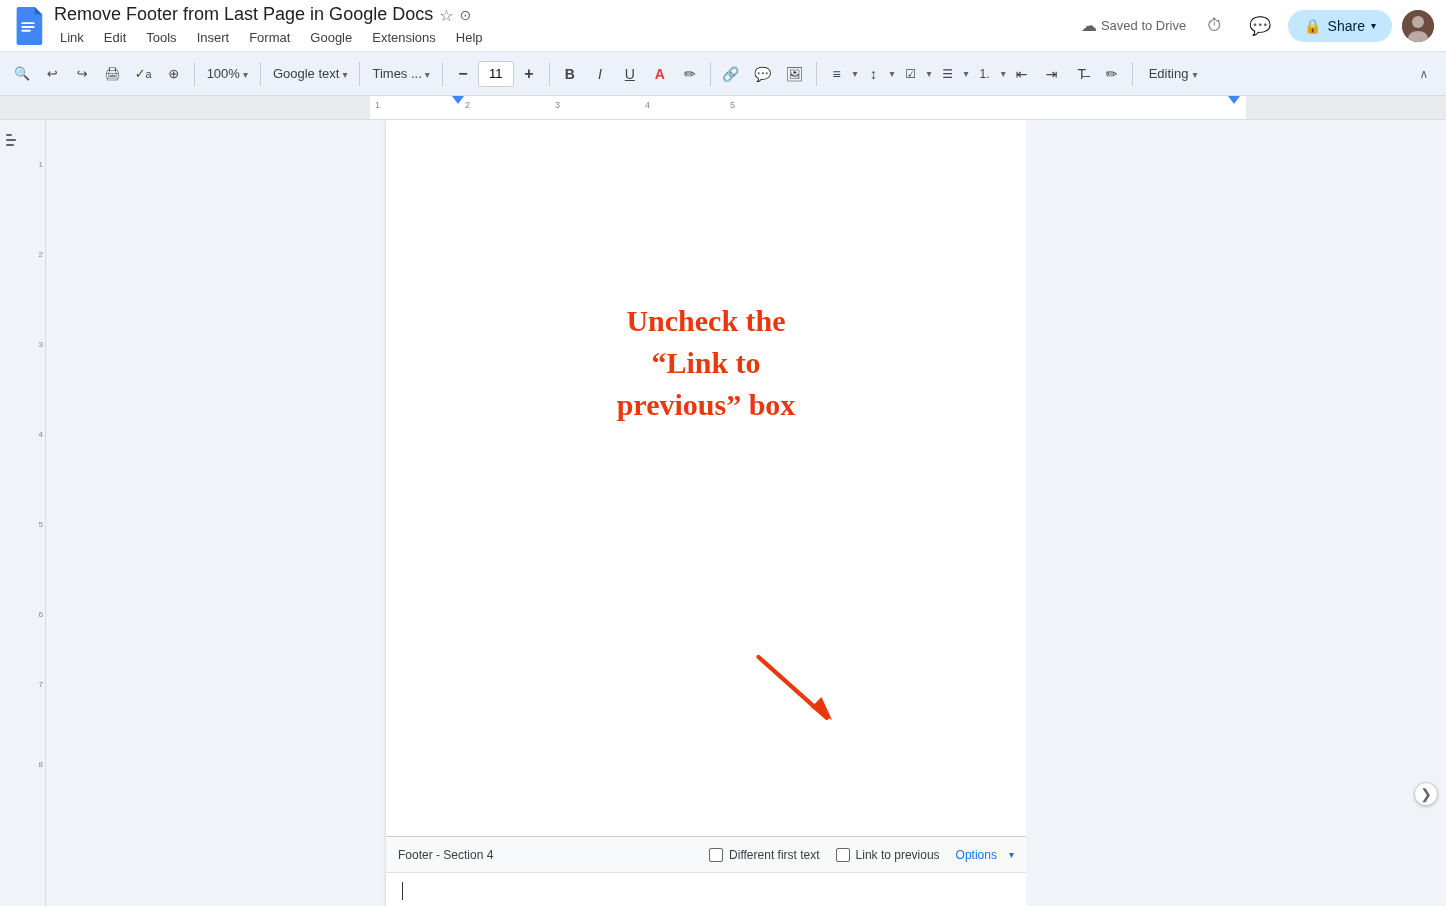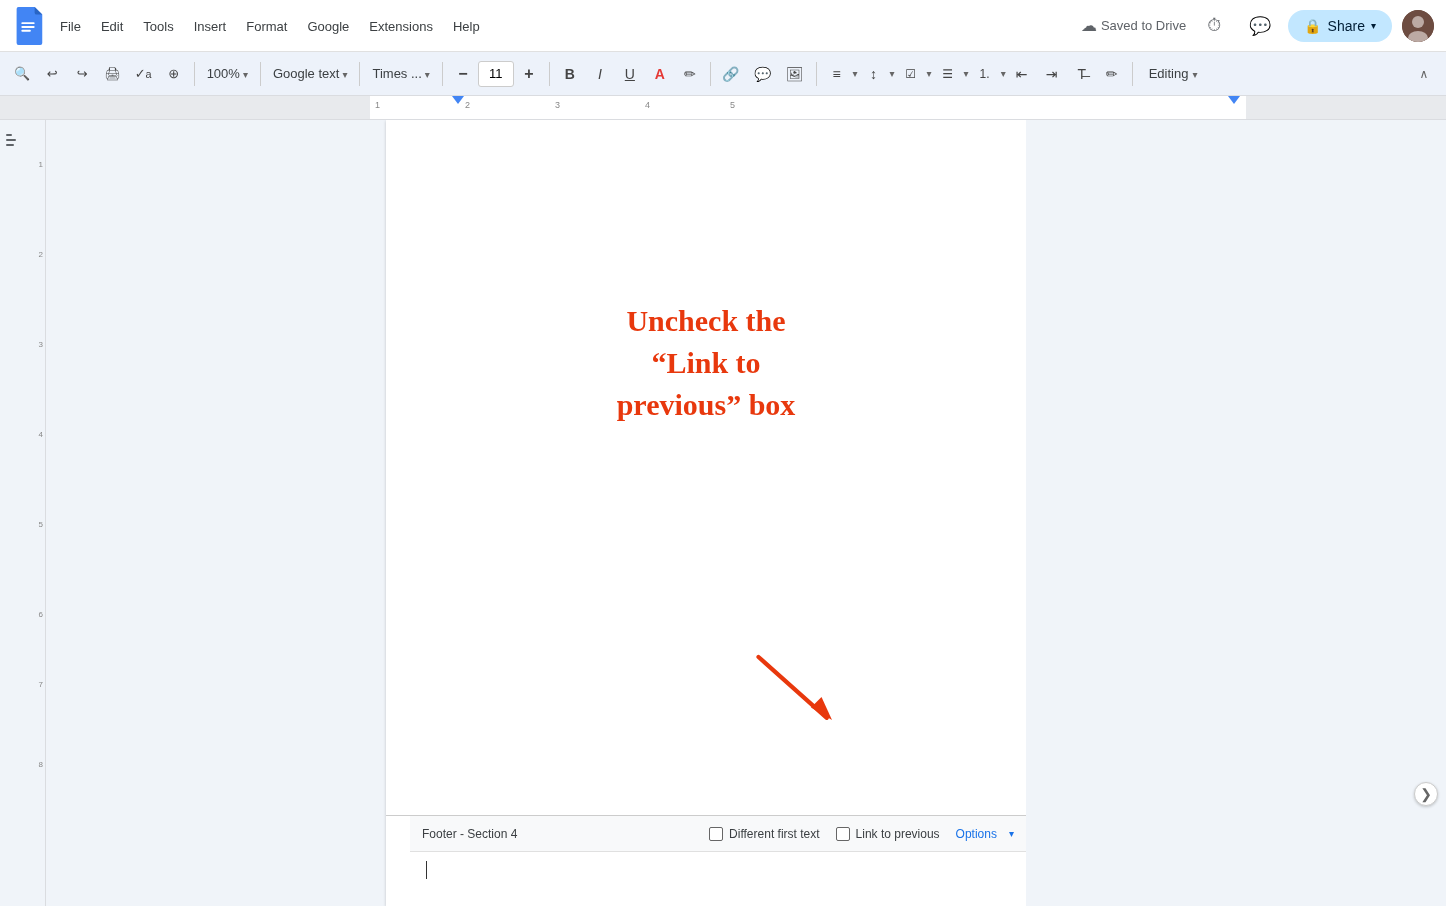--- a/index.html
+++ b/index.html
@@ -223,24 +223,23 @@
       left: 140px;
       width: 360px;
       height: 400px;
       pointer-events: none;
     }
     #footer-bar {
       position: absolute;
       bottom: 0;
       left: 0;
       right: 0;
-      height: 91px;
+      height: 70px;
       border-top: 1px solid #ccc;
       background: #fff;
-      padding-left: 24px;
     }
     #footer-label-row {
       display: flex;
       align-items: center;
       padding: 6px 12px;
       gap: 16px;
       background: #f8f9fa;
       border-bottom: 1px solid #e0e0e0;
       height: 36px;
     }
@@ -353,22 +352,27 @@
 
   <svg id="doc-icon" viewBox="0 0 30 40" fill="none" xmlns="http://www.w3.org/2000/svg">
     <path d="M5 0 H22 L30 8 V38 Q30 40 28 40 H5 Q3 40 3 38 V2 Q3 0 5 0Z" fill="#4285F4"></path>
     <path d="M22 0 L30 8 H24 Q22 8 22 6 Z" fill="#2965c4"></path>
     <rect x="8" y="16" width="14" height="2" rx="1" fill="white"></rect>
     <rect x="8" y="20" width="14" height="2" rx="1" fill="white"></rect>
     <rect x="8" y="24" width="10" height="2" rx="1" fill="white"></rect>
   </svg>
 
   <div id="title-area">
+    <div style="display:flex;align-items:center;gap:6px;">
+      <span id="doc-title" style="font-size:18px;color:#202124;cursor:pointer;">Remove Footer from Last Page in Google Docs</span>
+      <span style="font-size:16px;color:#5f6368;cursor:pointer;">☆</span>
+      <span style="font-size:14px;color:#5f6368;cursor:pointer;">⊙</span>
+    </div>
     <div id="title-actions">
-      <span class="menu-item">File</span>
+      <span class="menu-item">Link</span>
       <span class="menu-item">Edit</span>
       <span class="menu-item">Tools</span>
       <span class="menu-item">Insert</span>
       <span class="menu-item">Format</span>
       <span class="menu-item">Google</span>
       <span class="menu-item">Extensions</span>
       <span class="menu-item">Help</span>
     </div>
   </div>
 

